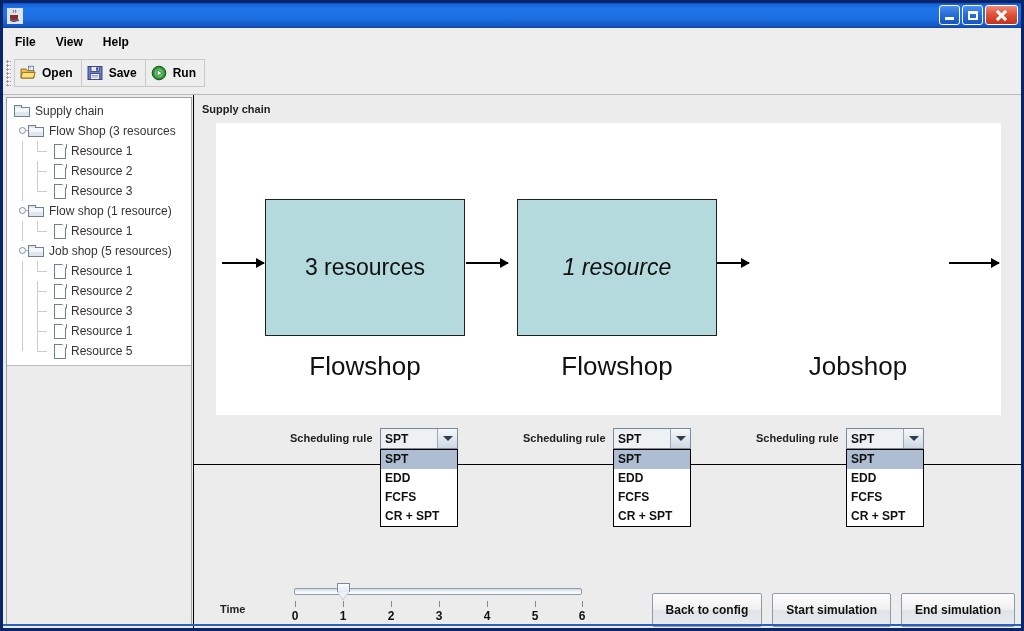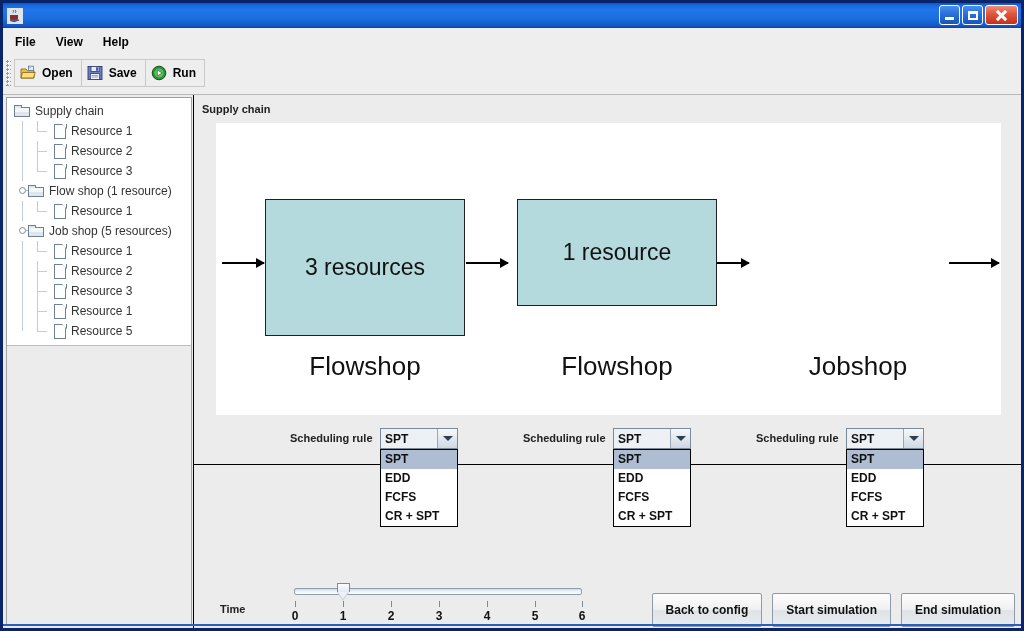--- a/index.html
+++ b/index.html
@@ -491,85 +491,97 @@
 
         <div class="tnode ind0">
           <span class="folder">
             <span class="back"></span>
               <span class="shade"></span>
               <span class="tab"></span>
           </span>
           <span class="txt">Supply chain</span>
         </div>
 
-
-        <div class="tnode ind2">
-          <span class="vline"></span>
-            <span class="elbow"></span>
-          <span class="doc">
-            <span class="body"></span>
-              <span class="fold"></span>
-              <span class="fold2"></span>
-          </span>
-          <span class="txt">Resource 1</span>
-        </div>
-        <div class="tnode ind2">
-          <span class="vline"></span>
-            <span class="elbow full"></span>
-          <span class="doc">
-            <span class="body"></span>
-              <span class="fold"></span>
-              <span class="fold2"></span>
-          </span>
-          <span class="txt">Resource 2</span>
-        </div>
-        <div class="tnode ind2">
-          <span class="vline"></span>
-            <span class="elbow"></span>
-          <span class="doc">
-            <span class="body"></span>
-              <span class="fold"></span>
-              <span class="fold2"></span>
-          </span>
-          <span class="txt">Resource 3</span>
-        </div>
-
         <div class="tnode ind1">
           <span class="handle">
               <span class="knob"></span>
               <span class="stem"></span>
             </span>
           <span class="folder">
             <span class="back"></span>
               <span class="shade"></span>
               <span class="tab"></span>
           </span>
-          <span class="txt">Flow shop (1 resource)</span>
-        </div>
+          <span class="txt">Flow Shop (3 resources</span>
+        </div>
+
         <div class="tnode ind2">
           <span class="vline"></span>
             <span class="elbow"></span>
           <span class="doc">
             <span class="body"></span>
               <span class="fold"></span>
               <span class="fold2"></span>
           </span>
           <span class="txt">Resource 1</span>
+        </div>
+        <div class="tnode ind2">
+          <span class="vline"></span>
+            <span class="elbow full"></span>
+          <span class="doc">
+            <span class="body"></span>
+              <span class="fold"></span>
+              <span class="fold2"></span>
+          </span>
+          <span class="txt">Resource 2</span>
+        </div>
+        <div class="tnode ind2">
+          <span class="vline"></span>
+            <span class="elbow"></span>
+          <span class="doc">
+            <span class="body"></span>
+              <span class="fold"></span>
+              <span class="fold2"></span>
+          </span>
+          <span class="txt">Resource 3</span>
         </div>
 
         <div class="tnode ind1">
           <span class="handle">
               <span class="knob"></span>
               <span class="stem"></span>
             </span>
           <span class="folder">
             <span class="back"></span>
               <span class="shade"></span>
               <span class="tab"></span>
           </span>
+          <span class="txt">Flow shop (1 resource)</span>
+        </div>
+        <div class="tnode ind2">
+          <span class="vline"></span>
+            <span class="elbow"></span>
+          <span class="doc">
+            <span class="body"></span>
+              <span class="fold"></span>
+              <span class="fold2"></span>
+          </span>
+          <span class="txt">Resource 1</span>
+        </div>
+
+        <div class="tnode ind1">
+          <span class="handle">
+              <span class="knob"></span>
+              <span class="stem"></span>
+            </span>
+          <span class="folder">
+            <span class="back"></span>
+              <span class="shade"></span>
+              <span class="tab"></span>
+          </span>
           <span class="txt">Job shop (5 resources)</span>
         </div>
         <div class="tnode ind2">
           <span class="vline"></span>
             <span class="elbow"></span>
           <span class="doc">
             <span class="body"></span>
               <span class="fold"></span>
               <span class="fold2"></span>
           </span>
@@ -626,21 +638,21 @@
       <div id="diagram">
 
         <div class="arrow" style="left:6px;  top:139px; width:42px;"></div>
         <div class="arrow" style="left:250px; top:139px; width:42px;"></div>
         <div class="arrow" style="left:491px; top:139px; width:42px;"></div>
         <div class="arrow" style="left:733px; top:139px; width:50px;"></div>
 
         <div class="node" style="left:49px; top:76px; width:200px; height:137px;">
           <span>3 resources</span>
         </div>
-        <div class="node" style="left:301px; top:76px; width:200px; height:107px;">
+        <div class="node" style="left:301px; top:76px; width:200px; height:137px;font-style:italic;">
           <span>1 resource</span>
         </div>
 
         <div class="nodecap" style="left:49px; top:228px; width:200px;">Flowshop</div>
         <div class="nodecap" style="left:301px; top:228px; width:200px;">Flowshop</div>
         <div class="nodecap" style="left:542px; top:228px; width:200px;">Jobshop</div>
       </div>
 
       <div id="hrline"></div>
 

